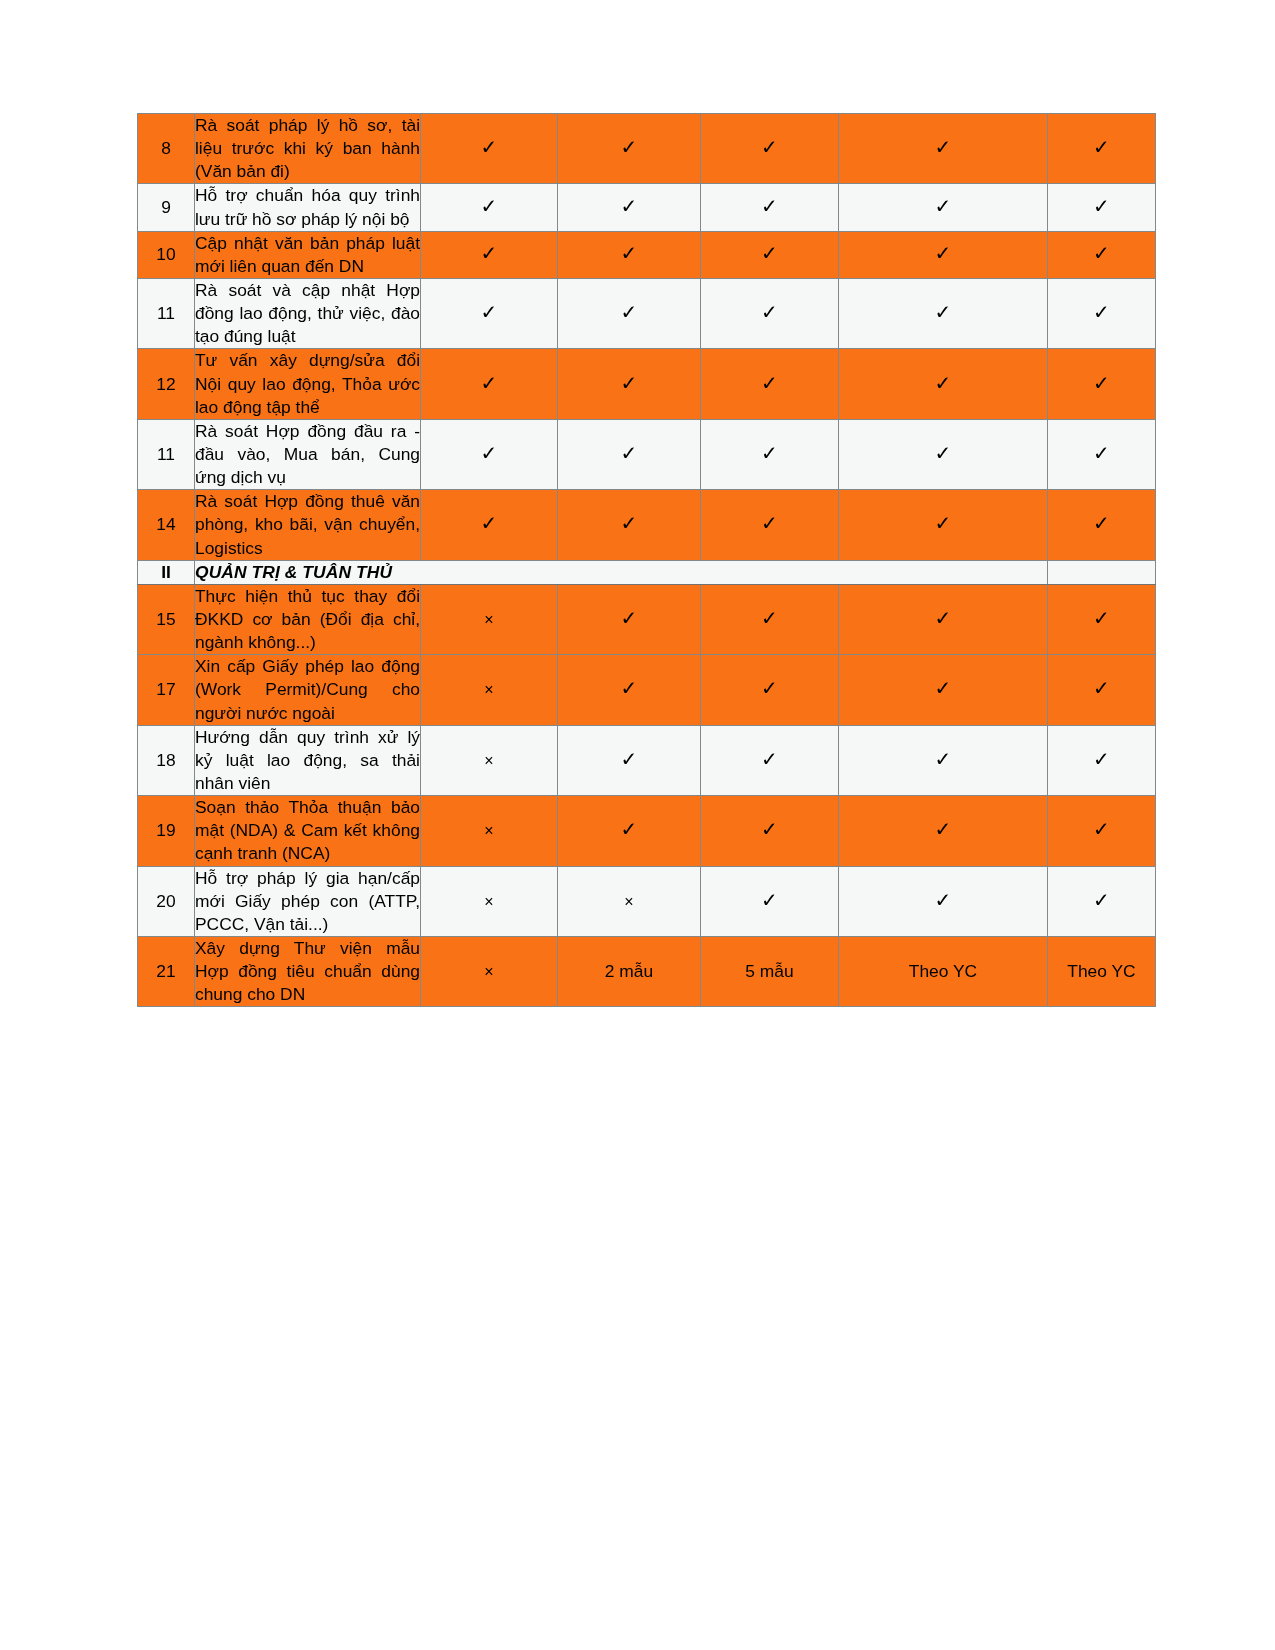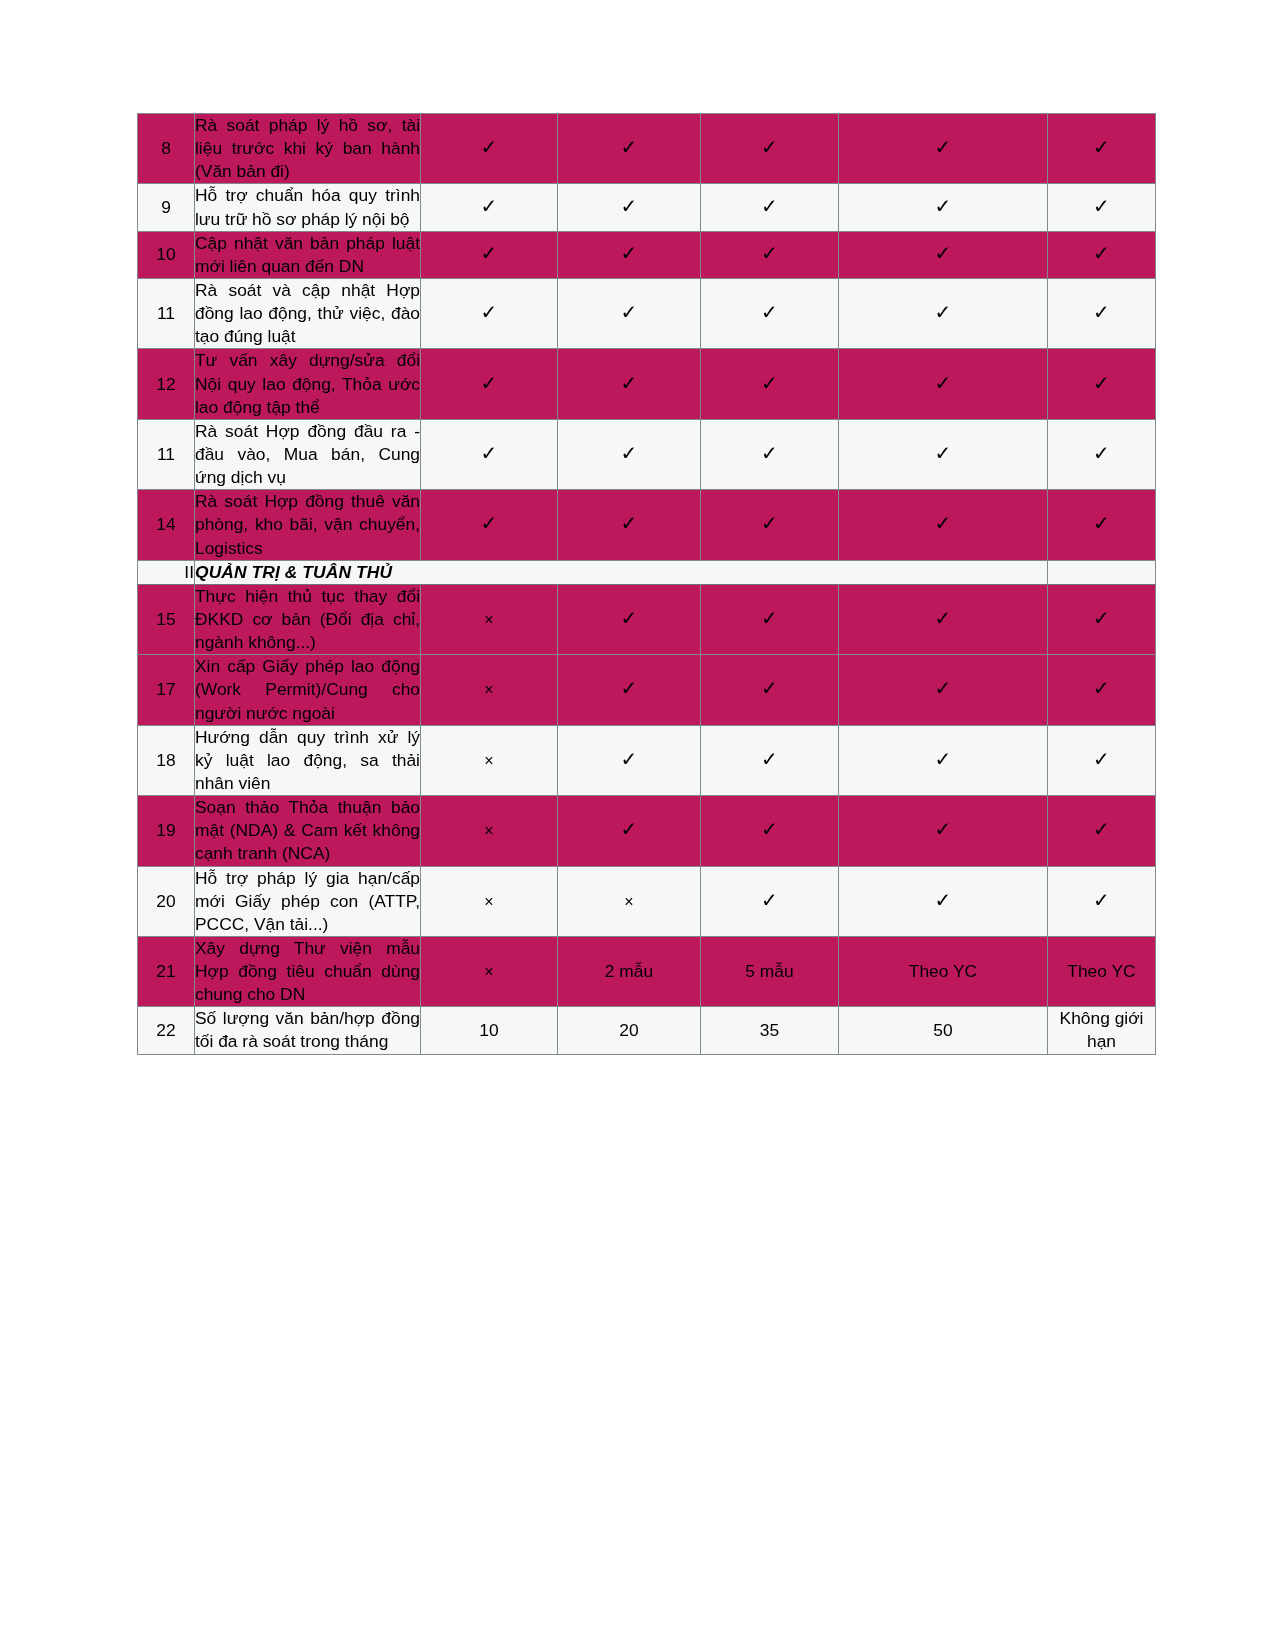--- a/index.html
+++ b/index.html
@@ -61,30 +61,30 @@
     font-size:20px;
     line-height:1;
     display:inline-block;
   }
   td.val .mark-cross{
     font-size:16px;
     line-height:1;
     display:inline-block;
   }
   tr.shade td{background:#f6f8f8;}
-  tr.plain td{background:#be185d;}
+  tr.plain td{background:#f97316;}
 
   
   tr.section td{
     border-top:1.6px solid #6f7472;
     border-bottom:1.6px solid #6f7472;
   }
   td.sect-num{
-    text-align:right;
-    font-weight:normal;
+    text-align:center;
+    font-weight:bold;
     font-size:17.4px;
   }
   td.sect-title{
     font-weight:bold;
     font-size:17.4px;
     letter-spacing:.1px;
     padding:18px 9px 20px 9px;
     font-style:italic;
   }
   td.sect-blank{border-left:1px solid #83898a;}
@@ -223,24 +223,15 @@
         </tr>
         <tr class="plain">
           <td class="stt">21</td>
           <td class="desc">Xây dựng Thư viện mẫu Hợp đồng tiêu chuẩn dùng chung cho DN</td>
           <td class="val"><span class="mark-cross">×</span></td>
           <td class="val">2 mẫu</td>
           <td class="val">5 mẫu</td>
           <td class="val">Theo YC</td>
           <td class="val">Theo YC</td>
         </tr>
-        <tr class="shade">
-          <td class="stt">22</td>
-          <td class="desc">Số lượng văn bản/hợp đồng tối đa rà soát trong tháng</td>
-          <td class="val">10</td>
-          <td class="val">20</td>
-          <td class="val">35</td>
-          <td class="val">50</td>
-          <td class="val">Không giới hạn</td>
-        </tr>
       </tbody>
   </table>
 </div>
 
 </body></html>

